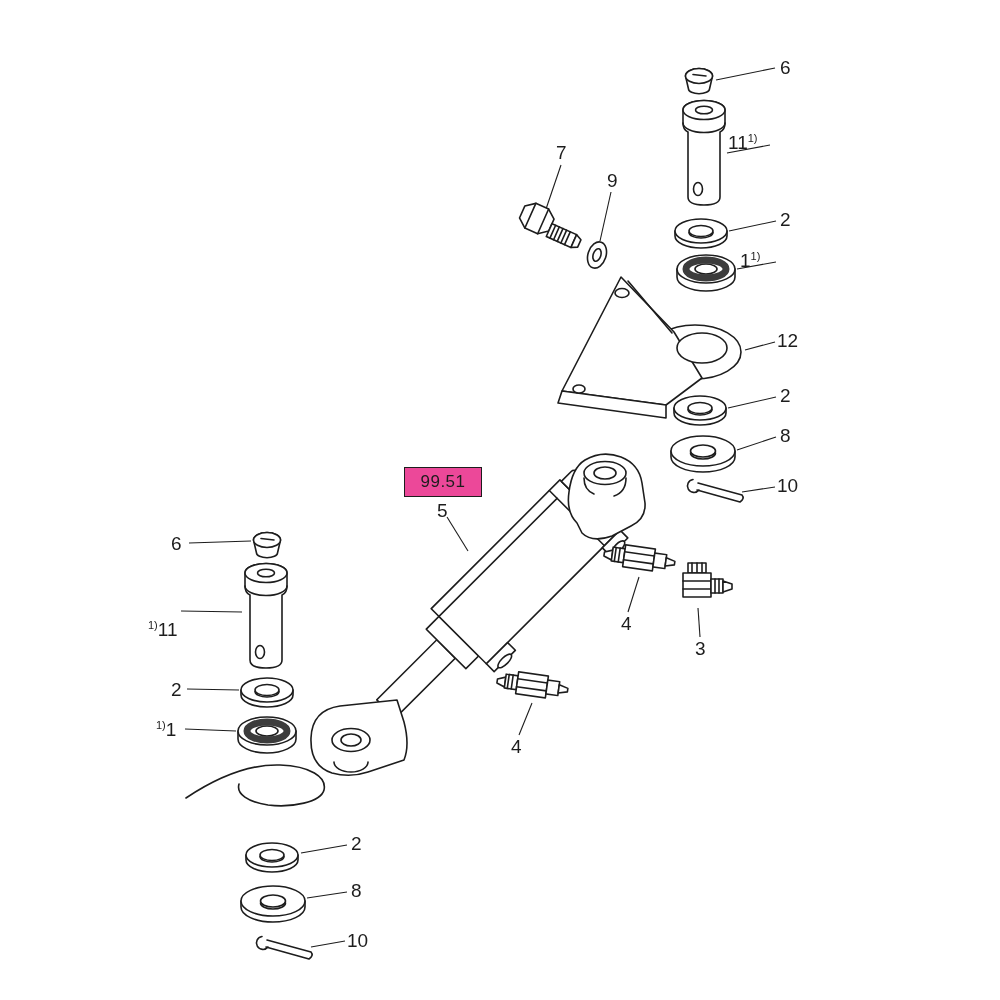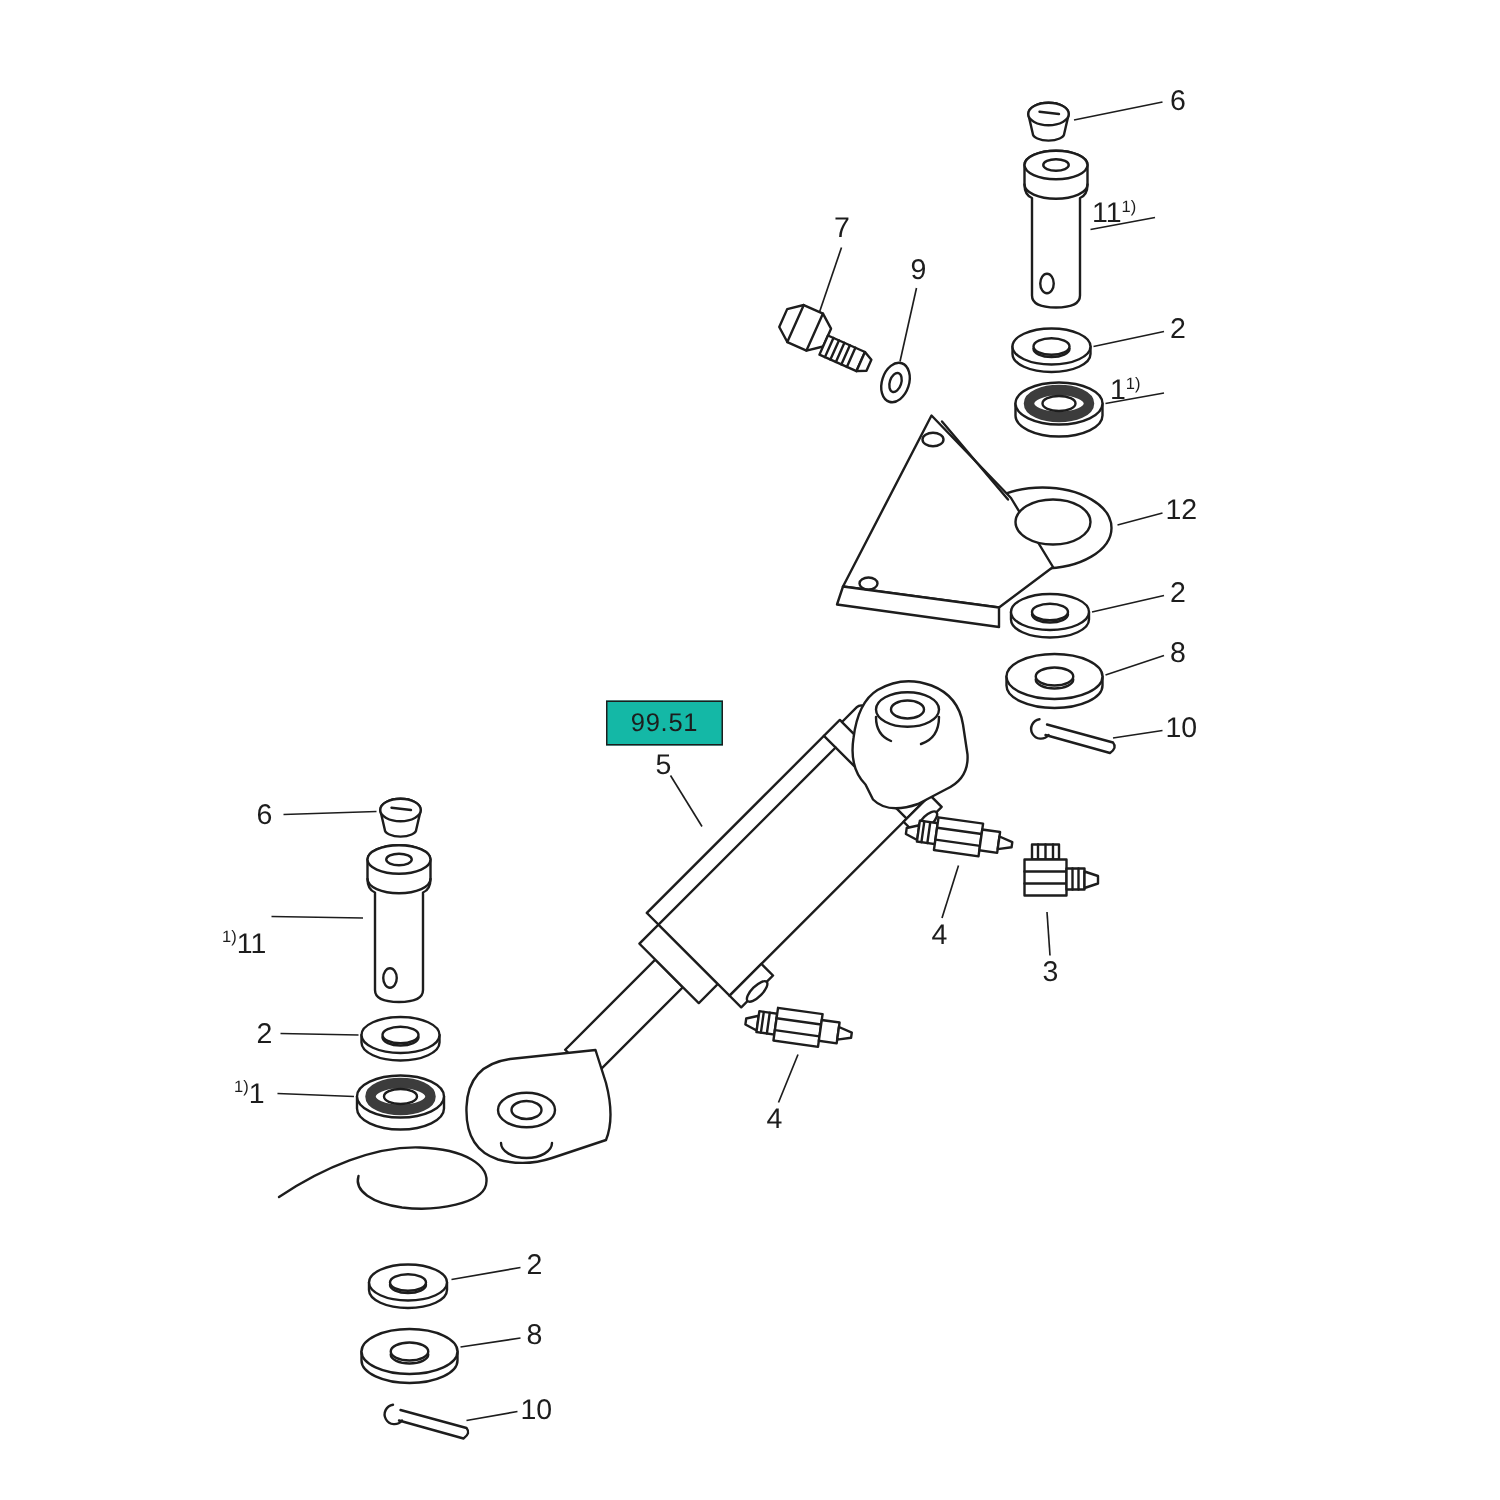--- a/index.html
+++ b/index.html
@@ -2,21 +2,21 @@
 <html><head>
 <meta charset="utf-8">
 <style>
   html,body{margin:0;padding:0;background:#ffffff;}
   .stage{position:relative;width:1000px;height:1000px;background:#ffffff;overflow:hidden;
          font-family:"Liberation Sans",sans-serif;color:#1d1d1d;}
   .stage svg{position:absolute;left:0;top:0;}
   .label{position:absolute;font-size:19px;line-height:1;white-space:nowrap;color:#1d1d1d;}
   .label .sup{font-size:11px;position:relative;top:-7px;}
   .refbox{position:absolute;left:404px;top:467px;width:76px;height:28px;border:1.7px solid #1d1d1d;
-          background:#14b8a6;display:flex;align-items:center;justify-content:center;
+          background:#ec4899;display:flex;align-items:center;justify-content:center;
           font-size:17px;letter-spacing:.5px;}
   svg .w{fill:#ffffff;stroke:#1d1d1d;stroke-width:1.6;stroke-linejoin:round;stroke-linecap:round;}
   svg .n{fill:none;stroke:#1d1d1d;stroke-width:1.6;stroke-linejoin:round;stroke-linecap:round;}
   svg .leader{stroke:#1d1d1d;stroke-width:1.1;}
 </style>
 </head>
 <body>
 
 <div class="stage">
 

